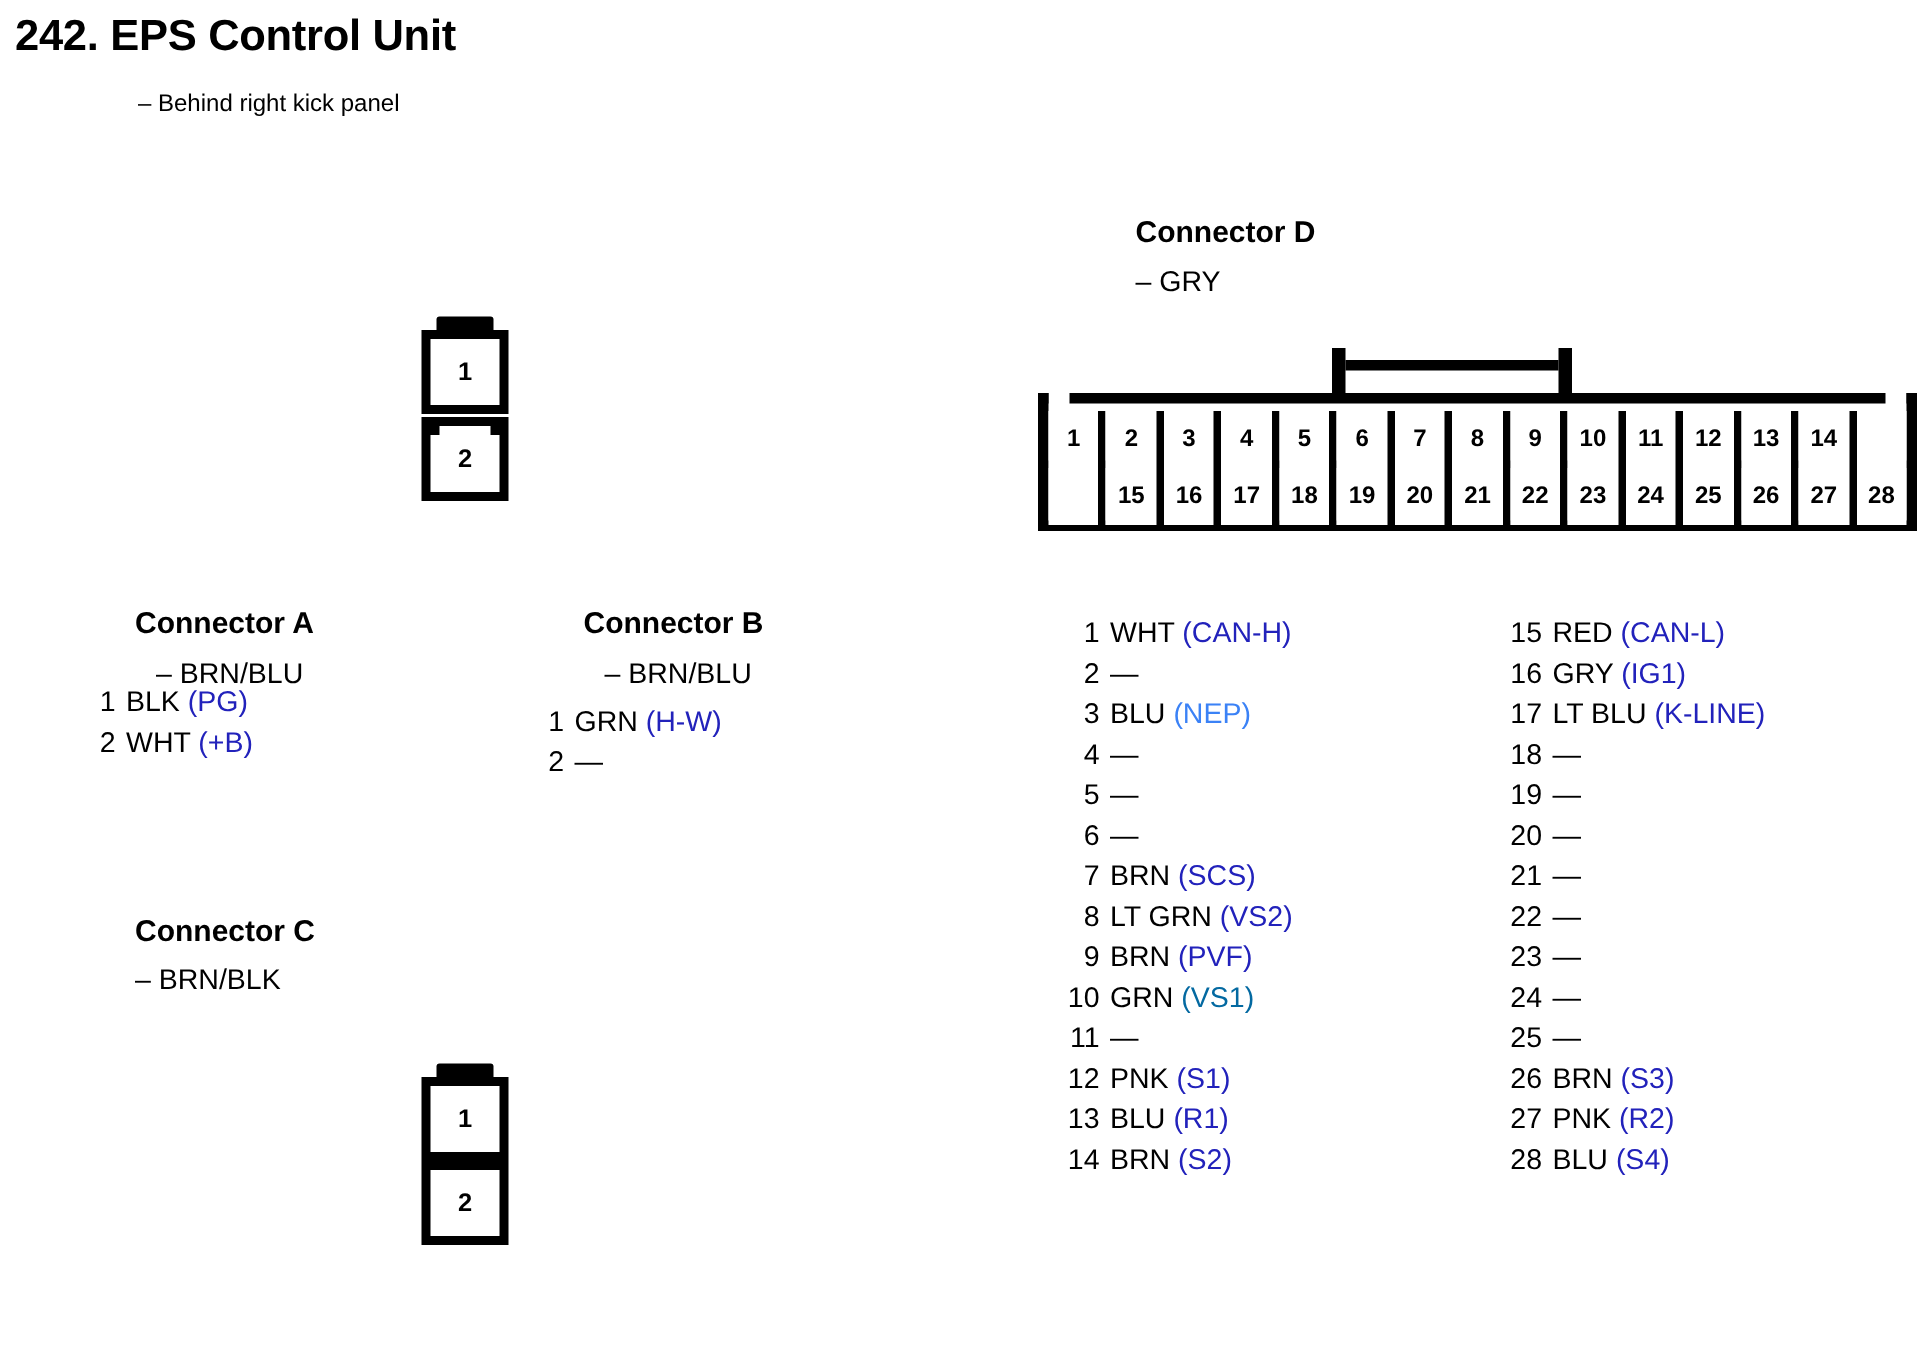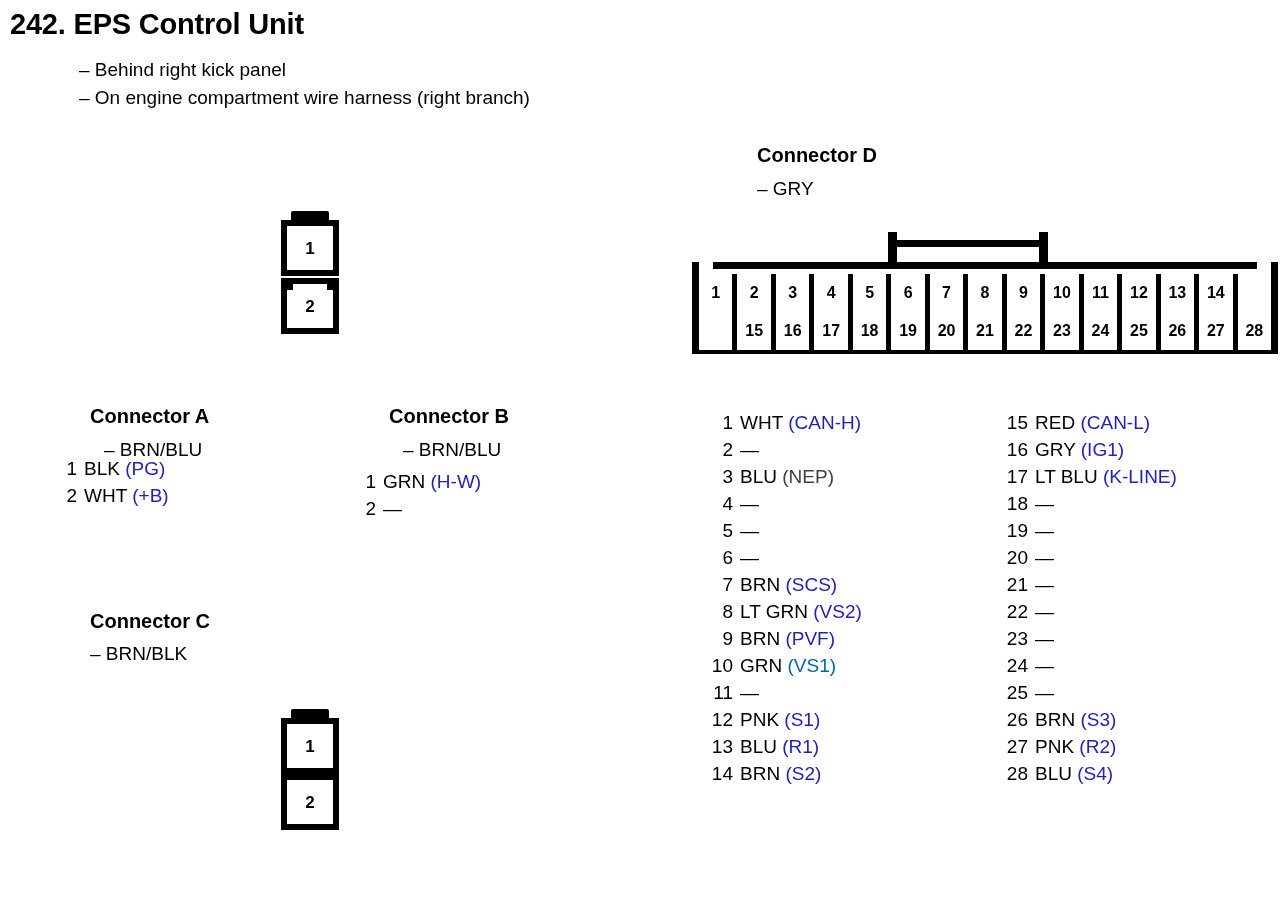--- a/index.html
+++ b/index.html
@@ -25,23 +25,23 @@
     position: absolute;
     left: 10px;
     top: 8px;
     font-size: 29px;
     font-weight: bold;
     letter-spacing: -0.2px;
     white-space: nowrap;
   }
   .subtitle-list {
     position: absolute;
-    left: 79px;
+    left: 92px;
     top: 56px;
-    font-size: 19px;
+    font-size: 16px;
     line-height: 28px;
   }
   .subtitle-line {
     white-space: nowrap;
   }
 
   
   .conn-heading {
     position: absolute;
     font-size: 20px;
@@ -237,21 +237,20 @@
 </style>
 </head>
 <body>
 
 <div id="page">
 
   <div class="page-title">242.  EPS Control Unit</div>
 
   <div class="subtitle-list">
     <div class="subtitle-line">– Behind right kick panel</div>
-    <div class="subtitle-line">– On engine compartment wire harness (right branch)</div>
   </div>
 
   <div class="conn2" id="top-connector" style="left:281px; top:211px;">
     <div class="latch"></div>
     <div class="cell-top">
       <span class="cellnum">1</span>
     </div>
     <div class="cell-bot">
       <span class="shoulder-l"></span>
       <span class="shoulder-r"></span>
@@ -337,21 +336,21 @@
     </div>
     <div class="cell-bot" style="margin-top:0;">
       <span class="cellnum">2</span>
     </div>
   </div>
 
 
   <div class="pinlist" id="pins-d-left" style="left:711px; top:409px;">
       <span class="pin-row"><span class="pin-num w2">1</span><span class="pin-wire">WHT</span> <span class="pin-sig" style="color: rgb(34, 34, 187);">(CAN-H)</span></span>
       <span class="pin-row"><span class="pin-num w2">2</span><span class="pin-dash">—</span></span>
-      <span class="pin-row"><span class="pin-num w2">3</span><span class="pin-wire">BLU</span> <span class="pin-sig" style="color: #404040;">(NEP)</span></span>
+      <span class="pin-row"><span class="pin-num w2">3</span><span class="pin-wire">BLU</span> <span class="pin-sig" style="color: #3b82f6;">(NEP)</span></span>
       <span class="pin-row"><span class="pin-num w2">4</span><span class="pin-dash">—</span></span>
       <span class="pin-row"><span class="pin-num w2">5</span><span class="pin-dash">—</span></span>
       <span class="pin-row"><span class="pin-num w2">6</span><span class="pin-dash">—</span></span>
       <span class="pin-row"><span class="pin-num w2">7</span><span class="pin-wire">BRN</span> <span class="pin-sig" style="color: rgb(34, 34, 187);">(SCS)</span></span>
       <span class="pin-row"><span class="pin-num w2">8</span><span class="pin-wire">LT GRN</span> <span class="pin-sig" style="color: rgb(34, 34, 187);">(VS2)</span></span>
       <span class="pin-row"><span class="pin-num w2">9</span><span class="pin-wire">BRN</span> <span class="pin-sig" style="color: rgb(34, 34, 187);">(PVF)</span></span>
       <span class="pin-row"><span class="pin-num w2">10</span><span class="pin-wire">GRN</span> <span class="pin-sig" style="color: #0369a1;">(VS1)</span></span>
       <span class="pin-row"><span class="pin-num w2">11</span><span class="pin-dash">—</span></span>
       <span class="pin-row"><span class="pin-num w2">12</span><span class="pin-wire">PNK</span> <span class="pin-sig" style="color: rgb(34, 34, 187);">(S1)</span></span>
       <span class="pin-row"><span class="pin-num w2">13</span><span class="pin-wire">BLU</span> <span class="pin-sig" style="color: rgb(34, 34, 187);">(R1)</span></span>

